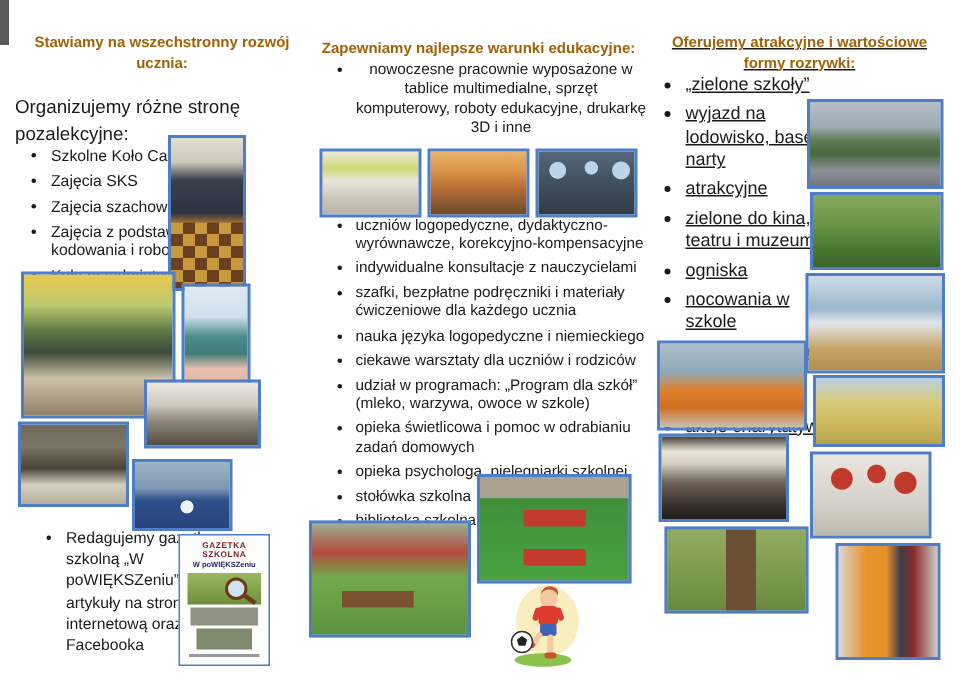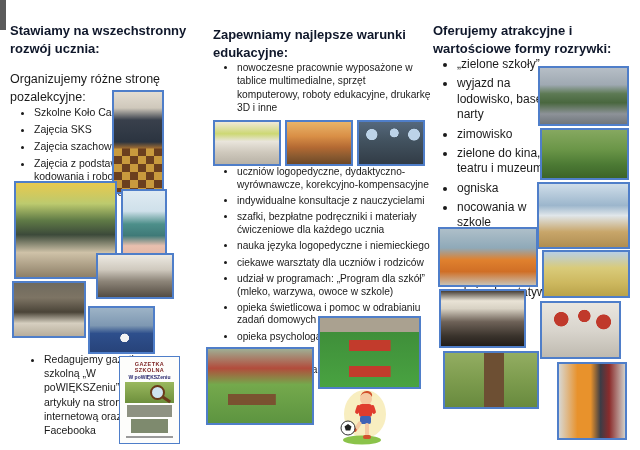--- a/index.html
+++ b/index.html
@@ -6,38 +6,38 @@
   .sheet{
     position:relative;width:640px;height:450px;background:#ffffff;overflow:hidden;
     font-family:"Liberation Sans",sans-serif;color:#1a1a1a;
   }
   .scan-artifact{position:absolute;left:0;top:0;width:6px;height:30px;background:#5a5a5a;}
 
   
   .col{position:absolute;top:0;}
   .col1{left:10px;width:196px;}
   .col2{left:213px;width:212px;}
-  .col3{left:433px;width:200px;}
+  .col3{left:433px;width:200px;text-decoration:underline;}
 
   .heading{
-    font-weight:bold;color:#0f172a;text-align:left;
-    font-size:13px;line-height:1.35;margin:0;
+    font-weight:bold;color:#a16207;text-align:center;
+    font-size:10px;line-height:1.35;margin:0;
   }
   .col1 .heading{margin-top:22px;}
   .col2 .heading{margin-top:26px;}
   .col3 .heading{margin-top:22px;}
 
   .intro{font-size:12.5px;line-height:1.45;margin:13px 0 0 0;width:178px;}
 
   ul.blist{margin:0;padding:0 0 0 24px;list-style:disc;}
   ul.blist li{margin:0 0 4px 0;}
   .activities{margin-top:9px;width:104px;font-size:10.5px;line-height:1.22;}
   .activities li{margin-bottom:5px;}
   .newsletter{position:absolute;left:20px;top:352px;width:104px;font-size:10.5px;line-height:1.35;padding-left:16px;}
-  .mid-top{margin-top:6px;font-size:10.2px;line-height:1.3;padding-left:18px;width:194px;}
+  .mid-top{margin-top:6px;font-size:10.2px;line-height:1.3;padding-left:18px;width:194px;text-align:center;}
   .mid-main{margin-top:5px;font-size:10.2px;line-height:1.22;padding-left:18px;width:196px;}
   .mid-main li{margin-bottom:2.5px;}
   .fun{margin-top:19px;margin-left:6px;width:106px;font-size:12px;line-height:1.28;padding-left:16px;}
   .fun li{margin-bottom:4px;}
 
   
   .ph{position:absolute;border:2px solid #4f7ec9;box-sizing:border-box;background:#cccccc;}
   .ph-row{display:flex;gap:4px;margin-top:6px;}
   .ph-row .ph{position:static;width:68px;height:46px;flex:0 0 auto;}
 
@@ -197,21 +197,21 @@
     <rect x="17" y="40" width="8" height="4" rx="2" fill="#d2502c" transform="rotate(30 21 42)"></rect>
     <circle cx="16" cy="41" r="7" fill="#ffffff" stroke="#333333" stroke-width="1"></circle>
     <polygon points="16,37 19.5,39.5 18.2,43.5 13.8,43.5 12.5,39.5" fill="#222222"></polygon>
   </svg>
 
   <div class="col col3">
     <h2 class="heading">Oferujemy atrakcyjne i wartościowe formy rozrywki:</h2>
     <ul class="blist fun">
         <li>„zielone szkoły”</li>
         <li>wyjazd na lodowisko, basen, narty</li>
-        <li>zimowisko</li>
+        <li>atrakcyjne</li>
         <li>zielone do kina, teatru i muzeum</li>
         <li>ogniska</li>
         <li>nocowania w szkole</li>
         <li>festyny rodzinne i kiermasze świąteczne</li>
         <li>akcje charytatywne</li>
       </ul>
   </div>
 
   <div class="ph ph-mountains"></div>
   <div class="ph ph-forest"></div>

